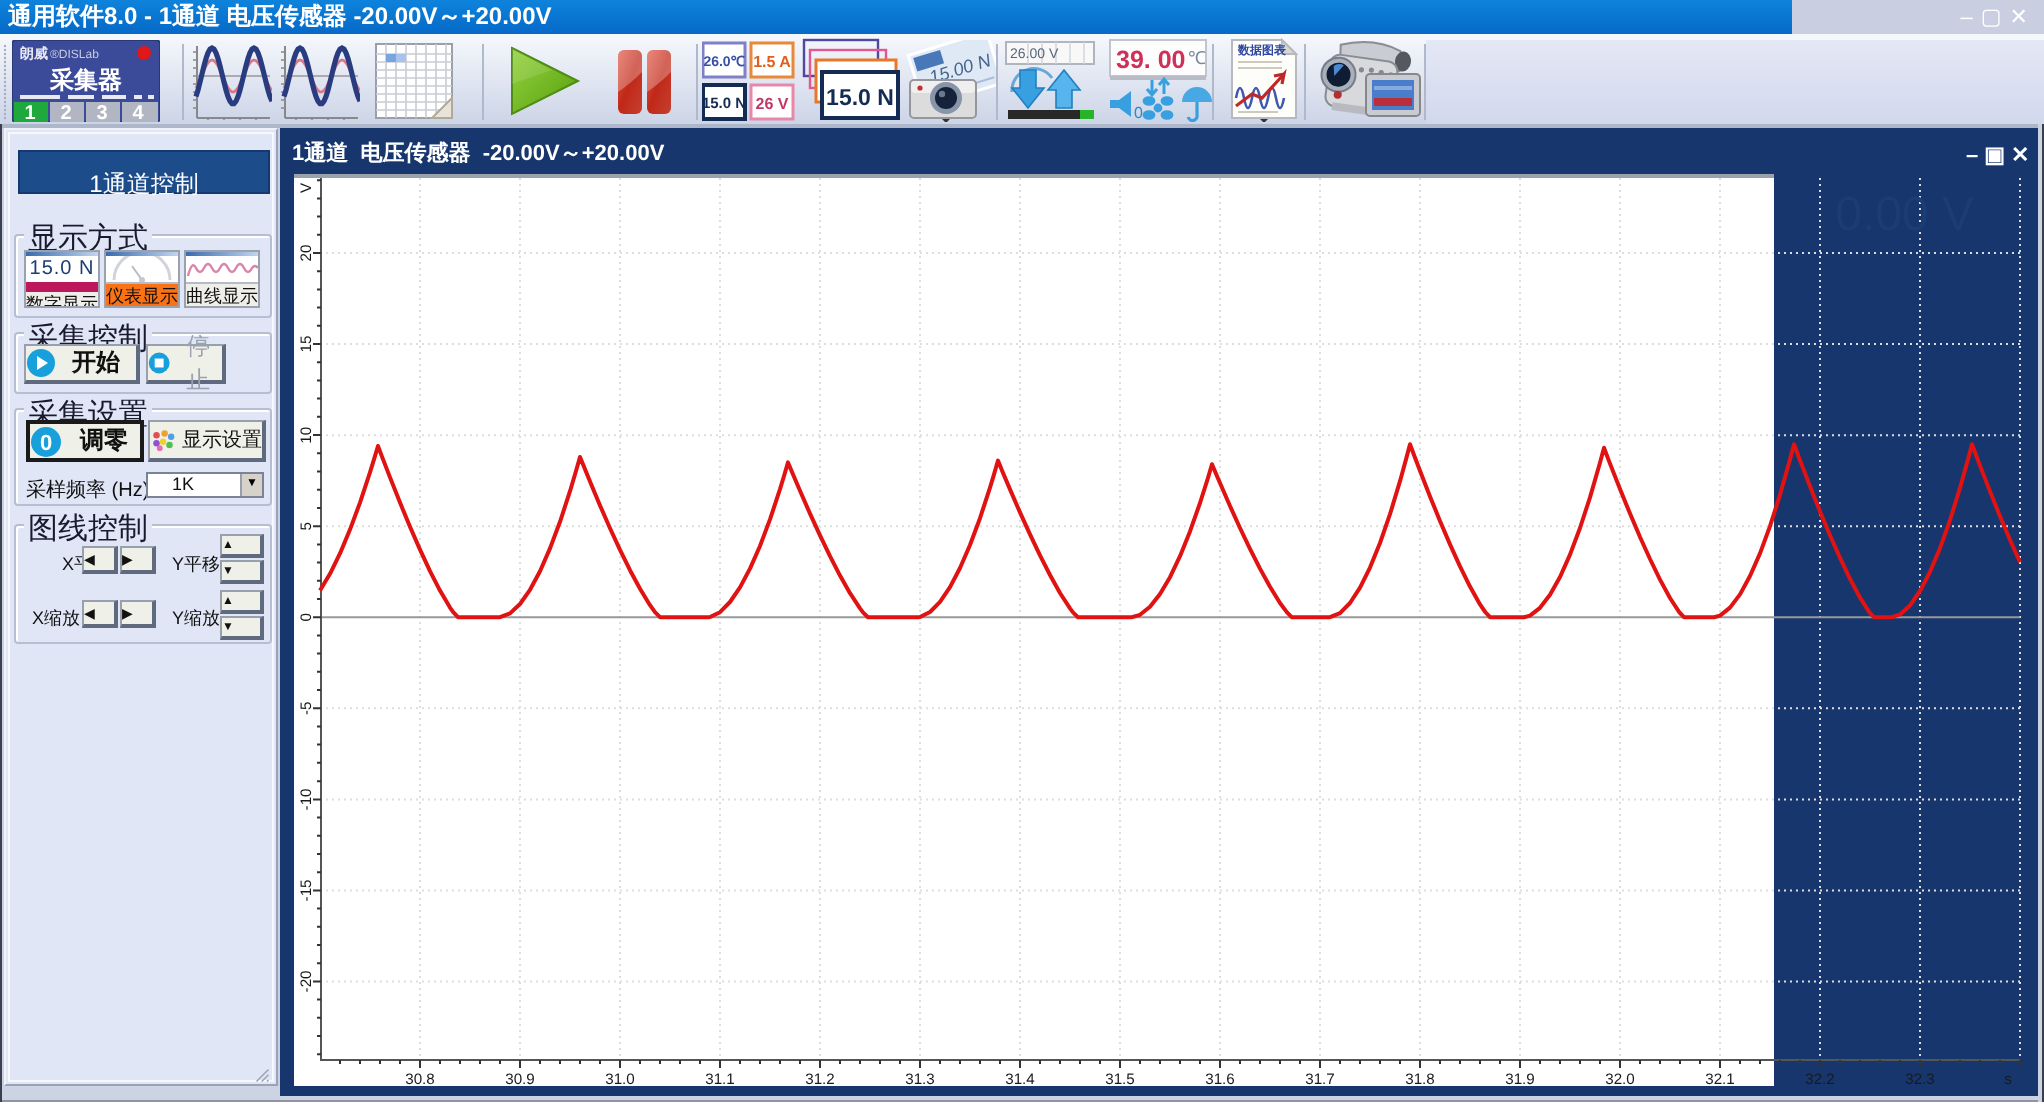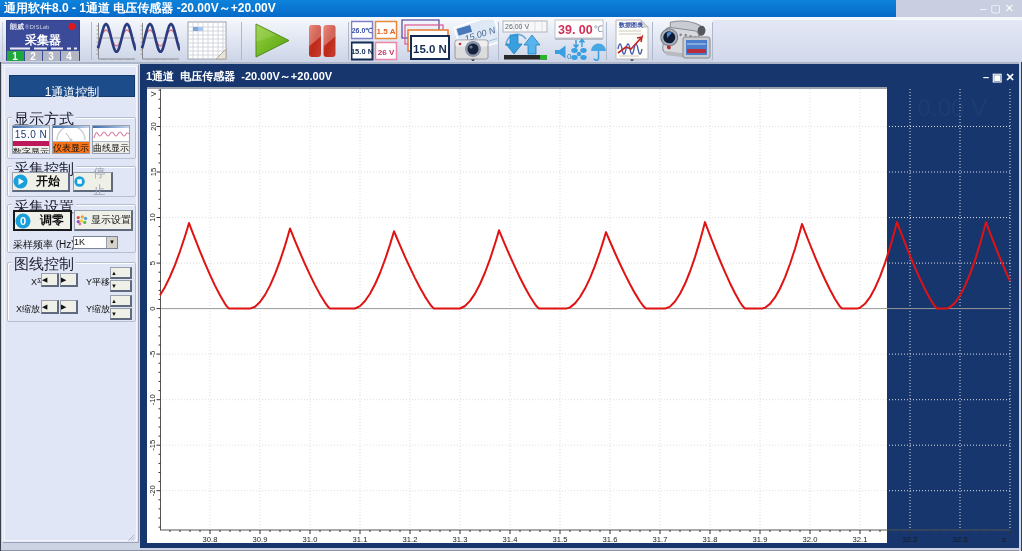--- a/index.html
+++ b/index.html
@@ -359,21 +359,21 @@
       <circle cx="4" cy="4" r="2" fill="#e05050"></circle>
       <circle cx="9" cy="3" r="2" fill="#f0a030"></circle>
       <circle cx="13" cy="5" r="2" fill="#50a0e0"></circle>
       <circle cx="4" cy="9" r="2" fill="#9050d0"></circle>
       <circle cx="8" cy="8" r="2" fill="#f0d030"></circle>
       <circle cx="12" cy="10" r="2" fill="#50c050"></circle>
       <circle cx="6" cy="12" r="1.8" fill="#e070b0"></circle>
     </svg>显示设置
 </div>
 <div class="abs" style="left:13px;top:238px;font-size:10px;color:#111">采样频率 (Hz)</div>
-<div class="abs" style="left:73px;top:236px;width:45px;height:13px;background:#fff;border:1px solid #7a8496;font-size:9px;line-height:11px;padding-left:0;color:#111">1K
+<div class="abs" style="left:73px;top:236px;width:59px;height:13px;background:#fff;border:1px solid #7a8496;font-size:9px;line-height:11px;padding-left:12px;color:#111">1K
   <div style="position:absolute;right:0;top:0;width:11px;height:11px;background:#d6d2ca;border-left:1px solid #98a0ae;text-align:center;font-size:6px;line-height:11px;color:#000">▼</div>
 </div>
 
 <div class="grp" style="left:7px;top:262px;width:129px;height:60px"></div>
 <div class="glabel" style="left:12px;top:255px">图线控制</div>
 <div class="abs" style="font-size:9px;left:31px;top:276px;color:#111">X平移</div>
 <div class="btn" style="left:41px;top:273px;width:18px;height:14px;font-size:7px">◀</div>
 <div class="btn" style="left:60px;top:273px;width:18px;height:14px;font-size:7px">▶</div>
 <div class="abs" style="font-size:9px;left:86px;top:276px;color:#111">Y平移</div>
 <div class="btn" style="left:110px;top:267px;width:22px;height:12px;font-size:6px">▲</div>

